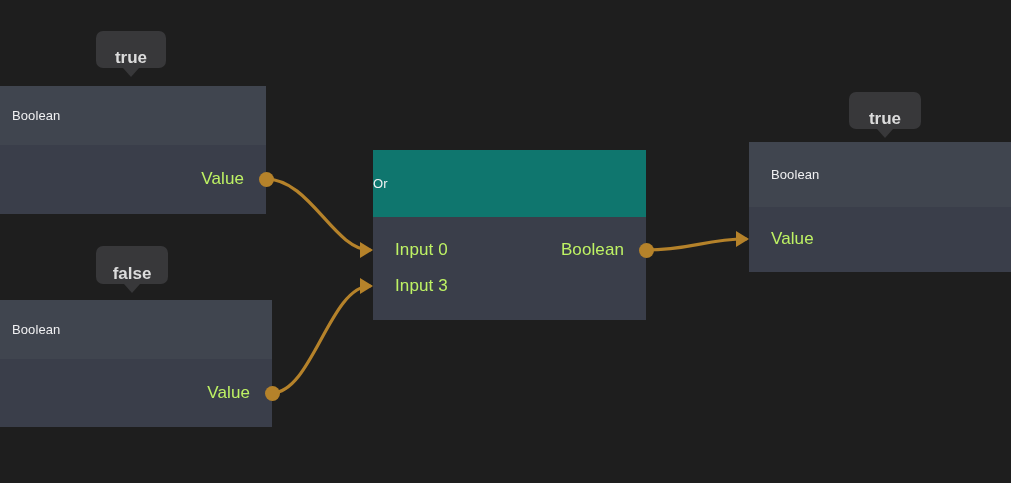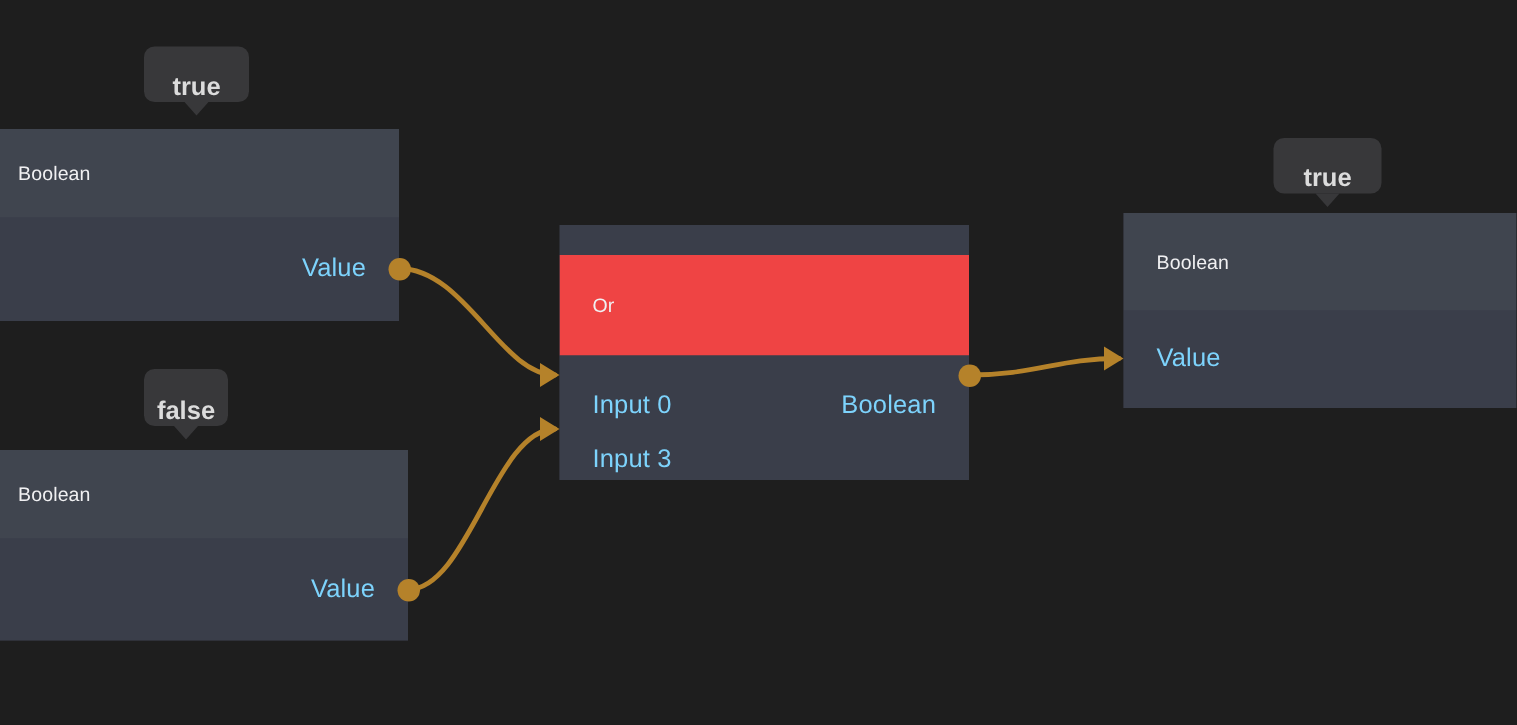--- a/index.html
+++ b/index.html
@@ -51,21 +51,21 @@
     position: absolute;
     display: flex;
     align-items: center;
     height: 24px;
     white-space: nowrap;
   }
   .port-row.out {
     justify-content: flex-end;
   }
   .port-label {
-    color: #7dd3fc;
+    color: #bef264;
     font-size: 17px;
     letter-spacing: 0.1px;
   }
   .tooltip {
     position: absolute;
     background: #38383a;
     border-radius: 7px;
     color: #dcdcdc;
     font-size: 17px;
     display: flex;
@@ -127,21 +127,21 @@
         <div class="node-header" style="height: 59px; padding-left: 40px; background: rgb(64, 69, 79);">
           <span class="node-title">Boolean</span>
         </div>
         <div class="node-body" style="height: 68px; background: rgb(58, 62, 74);">
           <div class="port-row out" style="right: 22px; top: 22px;">
             <span class="port-label">Value</span>
           </div>
         </div>
       </div>
       <div class="node" style="left: 373px; top: 150px; width: 273px; height: 170px;">
-        <div class="node-header" style="height: 67px; padding-left: 22px; background: #ef4444; margin-top: 20px;">
+        <div class="node-header" style="height: 67px; background: #0f766e;">
           <span class="node-title">Or</span>
         </div>
         <div class="node-body" style="height: 103px; background: rgb(58, 62, 74);">
           <div class="port-row in" style="left: 22px; top: 21px;">
             <span class="port-label">Input 0</span>
           </div>
           <div class="port-row in" style="left: 22px; top: 57px;">
             <span class="port-label">Input 3</span>
           </div>
           <div class="port-row out" style="right: 22px; top: 21px;">
@@ -166,21 +166,21 @@
       <div class="port-dot" style="left: 638.5px; top: 242.5px; background: rgb(181, 130, 42);"></div>
       <div class="port-arrow" style="left: 360px; top: 242px; border-left-color: rgb(181, 130, 42);"></div>
       <div class="port-arrow" style="left: 360px; top: 278px; border-left-color: rgb(181, 130, 42);"></div>
       <div class="port-arrow" style="left: 736px; top: 231px; border-left-color: rgb(181, 130, 42);"></div>
     </div>
   <div id="tooltips-layer">
       <div class="tooltip" style="left: 96px; top: 31px; width: 70px; height: 37px; background: rgb(56, 56, 58);">
         <span>true</span>
         <span class="tooltip-arrow" style="border-top-color: rgb(56, 56, 58);"></span>
       </div>
-      <div class="tooltip" style="left: 96px; top: 246px; width: 56px; height: 38px; background: rgb(56, 56, 58);">
+      <div class="tooltip" style="left: 96px; top: 246px; width: 72px; height: 38px; background: rgb(56, 56, 58);">
         <span>false</span>
         <span class="tooltip-arrow" style="border-top-color: rgb(56, 56, 58);"></span>
       </div>
       <div class="tooltip" style="left: 849px; top: 92px; width: 72px; height: 37px; background: rgb(56, 56, 58);">
         <span>true</span>
         <span class="tooltip-arrow" style="border-top-color: rgb(56, 56, 58);"></span>
       </div>
     </div>
 
 </div>

